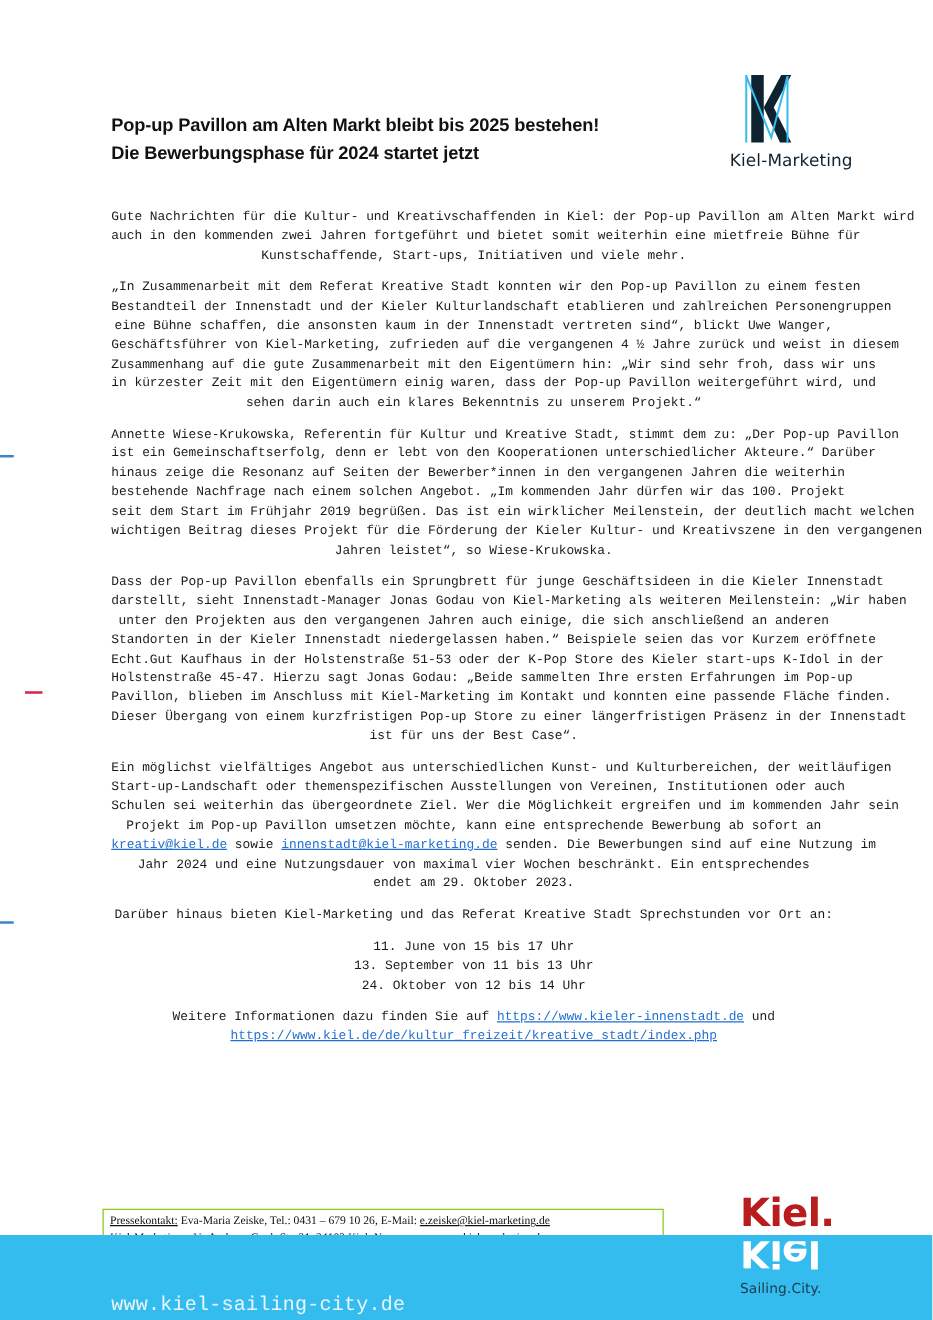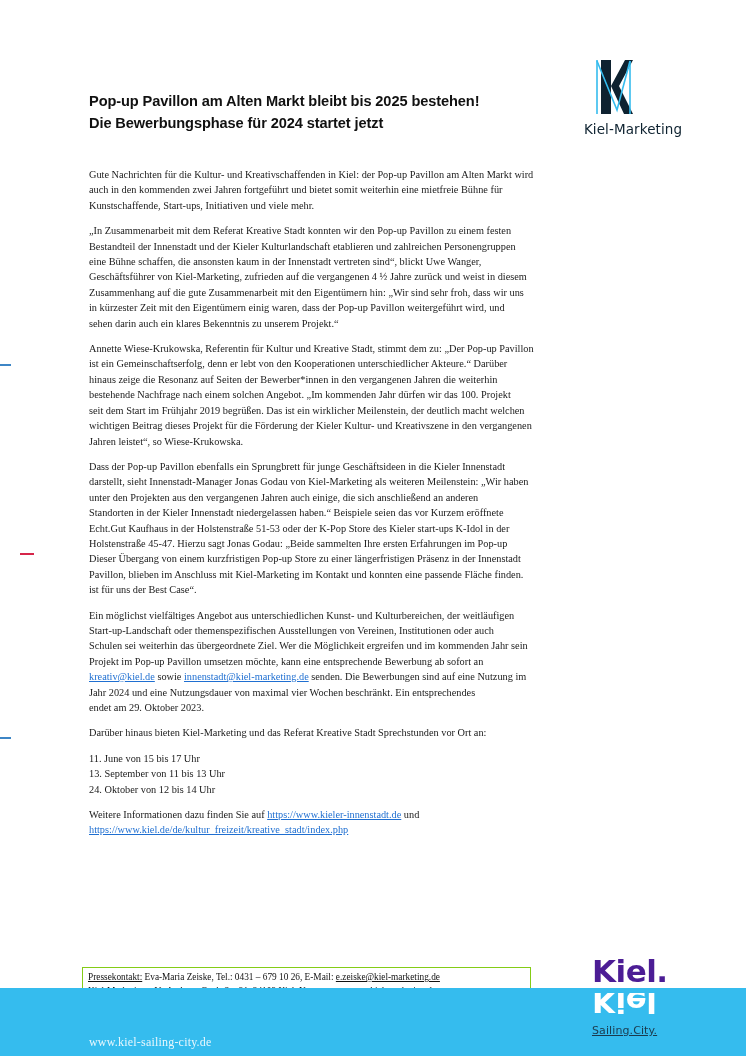--- a/index.html
+++ b/index.html
@@ -8,40 +8,40 @@
 
   .page { position: absolute; left: 0; top: 0; width: 612px; height: 1056px; background: #fff; }
 
   .headline { position: absolute; left: 89px; top: 90px; width: 470px; font-family: "Liberation Sans", sans-serif; font-weight: bold; font-size: 14.6px; line-height: 22px; color: #111; letter-spacing: -0.1px; }
   .headline div { white-space: nowrap; }
 
   .km-logo { position: absolute; left: 578px; top: 55px; width: 110px; height: 90px; }
   .km-logo svg { position: absolute; left: 17px; top: 3px; }
   .km-logo .km-text { position: absolute; left: 0; top: 66px; width: 110px; text-align: center; font-family: "DejaVu Sans", sans-serif; font-size: 13.5px; color: #0e2230; letter-spacing: 0.1px; white-space: nowrap; }
 
-  .body-text { position: absolute; left: 89px; top: 167px; width: 580px; font-family: Liberation Serif, serif; font-size: 10.3px; line-height: 15.4px; color: #1a1a1a; }
+  .body-text { position: absolute; left: 89px; top: 167px; width: 580px; font-family: Liberation Mono, monospace; font-size: 10.3px; line-height: 15.4px; color: #1a1a1a; text-align: center; }
   .body-text p { margin-bottom: 10px; }
   .body-text p.tight { margin-bottom: 0; }
   .body-text .line { display: block; white-space: nowrap; }
   a.link { color: #1f6fd1; text-decoration: underline; }
 
   .dates { margin-bottom: 10px; }
 
   .contact-box { position: absolute; left: 82px; top: 938px; width: 449px; height: 34px; border: 1px solid #84cc16; padding: 2px 5px; font-family: Liberation Serif, serif; font-size: 9.3px; line-height: 14px; color: #111; white-space: nowrap; margin-top: 29px; }
   .contact-box .u { text-decoration: underline; }
 
   .margin-mark { position: absolute; height: 2px; }
 
   .banner { position: absolute; left: 0; top: 988px; width: 746px; height: 68px; background: #35bcee; }
-  .banner-url { position: absolute; left: 89px; top: 1035px; font-family: Liberation Serif, serif; font-size: 12px; color: #e8f7fd; letter-spacing: 0.2px; }
+  .banner-url { position: absolute; left: 89px; top: 1035px; font-family: Liberation Mono, monospace; font-size: 16px; color: #e8f7fd; letter-spacing: 0.2px; }
 
   .kiel-logo { position: absolute; left: 592px; top: 955px; width: 110px; height: 90px; }
-  .kiel-top { position: absolute; left: 0; top: 0; font-family: "DejaVu Sans", sans-serif; font-weight: bold; font-size: 31px; line-height: 33px; color: #4c1d95; letter-spacing: -0.5px; }
+  .kiel-top { position: absolute; left: 0; top: 0; font-family: "DejaVu Sans", sans-serif; font-weight: bold; font-size: 31px; line-height: 33px; color: #b91c1c; letter-spacing: -0.5px; }
   .kiel-mirror { position: absolute; left: 0; top: 30px; font-family: "DejaVu Sans", sans-serif; font-weight: bold; font-size: 31px; line-height: 33px; color: #ffffff; letter-spacing: -0.5px; transform: scaleY(-1); transform-origin: center; clip-path: inset(0 0 8px 0); }
-  .kiel-sub { position: absolute; left: 0; top: 69px; font-family: "DejaVu Sans", sans-serif; font-size: 11px; color: #1b3a4d; white-space: nowrap; letter-spacing: 0.1px; text-decoration: underline; }
+  .kiel-sub { position: absolute; left: 0; top: 69px; font-family: "DejaVu Sans", sans-serif; font-size: 11px; color: #1b3a4d; white-space: nowrap; letter-spacing: 0.1px; }
 </style>
 </head>
 <body>
 
 <div class="page">
 
   <div class="headline">
     <div>Pop-up Pavillon am Alten Markt bleibt bis 2025 bestehen!</div>
     <div>Die Bewerbungsphase für 2024 startet jetzt</div>
   </div>
@@ -83,22 +83,22 @@
       <span class="line">wichtigen Beitrag dieses Projekt für die Förderung der Kieler Kultur- und Kreativszene in den vergangenen</span>
       <span class="line">Jahren leistet“, so Wiese-Krukowska.</span>
     </p>
     <p>
       <span class="line">Dass der Pop-up Pavillon ebenfalls ein Sprungbrett für junge Geschäftsideen in die Kieler Innenstadt</span>
       <span class="line">darstellt, sieht Innenstadt-Manager Jonas Godau von Kiel-Marketing als weiteren Meilenstein: „Wir haben</span>
       <span class="line">unter den Projekten aus den vergangenen Jahren auch einige, die sich anschließend an anderen</span>
       <span class="line">Standorten in der Kieler Innenstadt niedergelassen haben.“ Beispiele seien das vor Kurzem eröffnete</span>
       <span class="line">Echt.Gut Kaufhaus in der Holstenstraße 51-53 oder der K-Pop Store des Kieler start-ups K-Idol in der</span>
       <span class="line">Holstenstraße 45-47. Hierzu sagt Jonas Godau: „Beide sammelten Ihre ersten Erfahrungen im Pop-up</span>
+      <span class="line">Pavillon, blieben im Anschluss mit Kiel-Marketing im Kontakt und konnten eine passende Fläche finden.</span>
       <span class="line">Dieser Übergang von einem kurzfristigen Pop-up Store zu einer längerfristigen Präsenz in der Innenstadt</span>
-      <span class="line">Pavillon, blieben im Anschluss mit Kiel-Marketing im Kontakt und konnten eine passende Fläche finden.</span>
       <span class="line">ist für uns der Best Case“.</span>
     </p>
     <p>
       <span class="line">Ein möglichst vielfältiges Angebot aus unterschiedlichen Kunst- und Kulturbereichen, der weitläufigen</span>
       <span class="line">Start-up-Landschaft oder themenspezifischen Ausstellungen von Vereinen, Institutionen oder auch</span>
       <span class="line">Schulen sei weiterhin das übergeordnete Ziel. Wer die Möglichkeit ergreifen und im kommenden Jahr sein</span>
       <span class="line">Projekt im Pop-up Pavillon umsetzen möchte, kann eine entsprechende Bewerbung ab sofort an</span>
       <span class="line"><a class="link">kreativ@kiel.de</a><span> sowie </span><a class="link">innenstadt@kiel-marketing.de</a><span> senden. Die Bewerbungen sind auf eine Nutzung im</span></span>
       <span class="line">Jahr 2024 und eine Nutzungsdauer von maximal vier Wochen beschränkt. Ein entsprechendes</span>
       <span class="line">endet am 29. Oktober 2023.</span>

